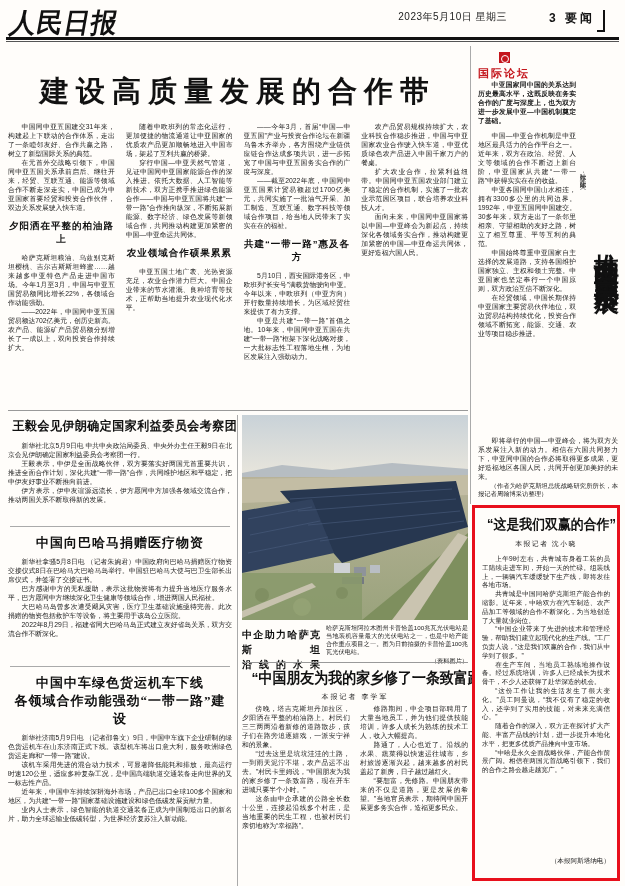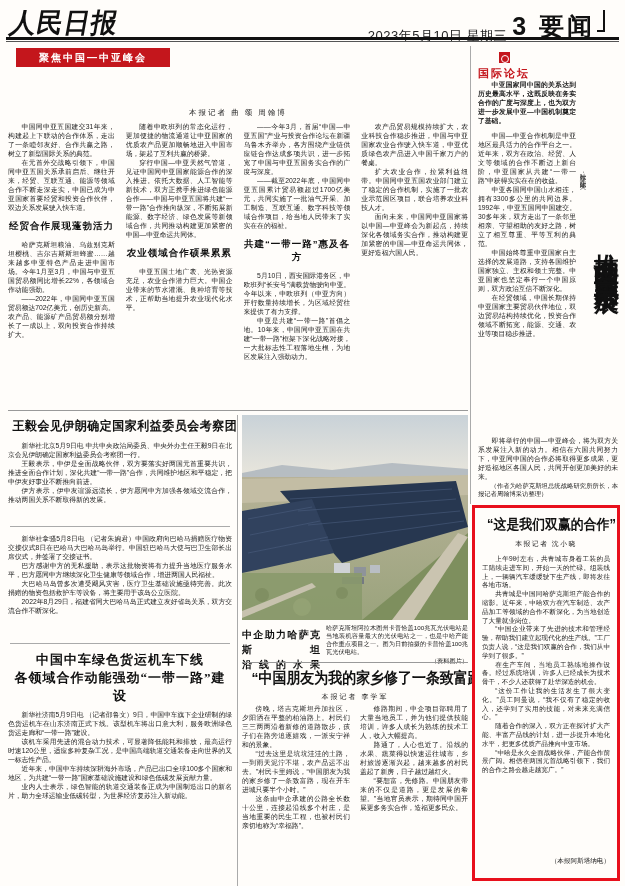--- a/index.html
+++ b/index.html
@@ -7,22 +7,22 @@
   .page {
     position:relative; width:625px; height:886px; background:#fffdfa;
     font-family:"Liberation Sans","DejaVu Sans",sans-serif; color:#1a1a1a;
     overflow:hidden; margin:0 auto;
   }
   .abs { position:absolute; }
 
   
   .masthead { left:10px; top:6px; font-family:"DejaVu Serif","Liberation Serif",serif;
     font-weight:bold; font-size:26px; transform:skewX(-10deg) scaleY(1.05); letter-spacing:1px; color:#111; }
-  .hdr-date { right:118px; top:27px; font-size:13px; color:#222; letter-spacing:.5px; }
-  .hdr-page { right:30px; top:10px; font-size:25px; font-weight:bold; letter-spacing:3px; color:#111; }
+  .hdr-date { right:118px; top:10px; font-size:10px; color:#222; letter-spacing:.5px; }
+  .hdr-page { right:30px; top:10px; font-size:12px; font-weight:bold; letter-spacing:3px; color:#111; }
   .hdr-bracket { right:20px; top:10px; width:8px; height:22px;
     border-right:2.5px solid #111; border-bottom:2.5px solid #111; }
   .hdr-rule { left:6px; top:37px; width:613px; height:3px; background:#111; }
   .hdr-rule2 { left:6px; top:41px; width:613px; height:1px; background:#555; }
 
   
   .banner { left:16px; top:48px; width:154px; height:19px; background:#c4161c; color:#fff;
     font-size:10px; font-weight:bold; text-align:center; line-height:19px; letter-spacing:2px; }
   .main-headline { left:8px; top:72px; width:460px; text-align:center; font-size:29px;
     font-weight:bold; letter-spacing:7px; color:#111; white-space:nowrap; }
@@ -99,29 +99,28 @@
   <div class="abs masthead">人民日报</div>
   <div class="abs hdr-date">2023年5月10日  星期三</div>
   <div class="abs hdr-page">
     <span>3</span>
     <span>要闻</span>
   </div>
   <div class="abs hdr-bracket"></div>
   <div class="abs hdr-rule"></div>
   <div class="abs hdr-rule2"></div>
 
-  <div class="abs banner">聚焦中国—中亚峰会</div>
-  <div class="abs main-byline">本报记者  曲  颂  周翰博</div>
+  <div class="abs main-headline">建设高质量发展的合作带</div>
   <div class="abs main-cols body-text">
     <div class="main-col">
       <div>
           <p class="bp">中国同中亚五国建交31年来，构建起上下联动的合作体系，走出了一条睦邻友好、合作共赢之路，树立了新型国际关系的典范。</p>
           <p class="bp">在元首外交战略引领下，中国同中亚五国关系承前启后、继往开来，经贸、互联互通、能源等领域合作不断走深走实，中国已成为中亚国家首要经贸和投资合作伙伴，双边关系发展驶入快车道。</p>
         </div>
-      <div class="subhead">经贸合作展现蓬勃活力</div>
+      <div class="subhead">夕阳洒在平整的柏油路上</div>
       <div>
           <p class="bp">哈萨克斯坦粮油、乌兹别克斯坦樱桃、吉尔吉斯斯坦蜂蜜……越来越多中亚特色产品走进中国市场。今年1月至3月，中国与中亚五国贸易额同比增长22%，各领域合作动能强劲。</p>
           <p class="bp">——2022年，中国同中亚五国贸易额达702亿美元，创历史新高。农产品、能源矿产品贸易额分别增长了一成以上，双向投资合作持续扩大。</p>
         </div>
     </div>
     <div class="main-col">
       <div>
           <p class="bp">随着中欧班列的常态化运行，更加便捷的物流通道让中亚国家的优质农产品更加顺畅地进入中国市场，架起了互利共赢的桥梁。</p>
           <p class="bp">穿行中国—中亚天然气管道，见证中国同中亚国家能源合作的深入推进。依托大数据、人工智能等新技术，双方正携手推进绿色能源合作——中国与中亚五国将共建“一带一路”合作推向纵深，不断拓展新能源、数字经济、绿色发展等新领域合作，共同推动构建更加紧密的中国—中亚命运共同体。</p>
         </div>
@@ -155,20 +154,21 @@
   <div class="abs vsep2"></div>
 
   <div class="abs leftcol body-text">
     <div class="art-hl">王毅会见伊朗确定国家利益委员会考察团</div>
     <div class="art-body" style="height:78px;">
         <p class="bp">新华社北京5月9日电  中共中央政治局委员、中央外办主任王毅9日在北京会见伊朗确定国家利益委员会考察团一行。</p>
         <p class="bp">王毅表示，中伊是全面战略伙伴，双方要落实好两国元首重要共识，推进全面合作计划，深化共建“一带一路”合作，共同维护地区和平稳定，把中伊友好事业不断推向前进。</p>
         <p class="bp">伊方表示，伊中友谊源远流长，伊方愿同中方加强各领域交流合作，推动两国关系不断取得新的发展。</p>
       </div>
     <div class="art-div"></div>
+    <div class="art-hl-serif">中国向巴哈马捐赠医疗物资</div>
     <div class="art-body" style="height:102px; margin-top:5px;">
         <p class="bp">新华社拿骚5月8日电  （记者朱婉君）中国政府向巴哈马捐赠医疗物资交接仪式8日在巴哈马大巴哈马岛举行。中国驻巴哈马大使与巴卫生部长出席仪式，并签署了交接证书。</p>
         <p class="bp">巴方感谢中方的无私援助，表示这批物资将有力提升当地医疗服务水平，巴方愿同中方继续深化卫生健康等领域合作，增进两国人民福祉。</p>
         <p class="bp">大巴哈马岛曾多次遭受飓风灾害，医疗卫生基础设施亟待完善。此次捐赠的物资包括救护车等设备，将主要用于该岛公立医院。</p>
         <p class="bp">2022年8月29日，福建省同大巴哈马岛正式建立友好省岛关系，双方交流合作不断深化。</p>
       </div>
     <div class="art-div"></div>
     <div class="art-hl-serif">中国中车绿色货运机车下线</div>
     <div class="art-hl-serif">各领域合作动能强劲“一带一路”建设</div>
     <div class="art-body" style="height:168px; margin-top:5px;">

